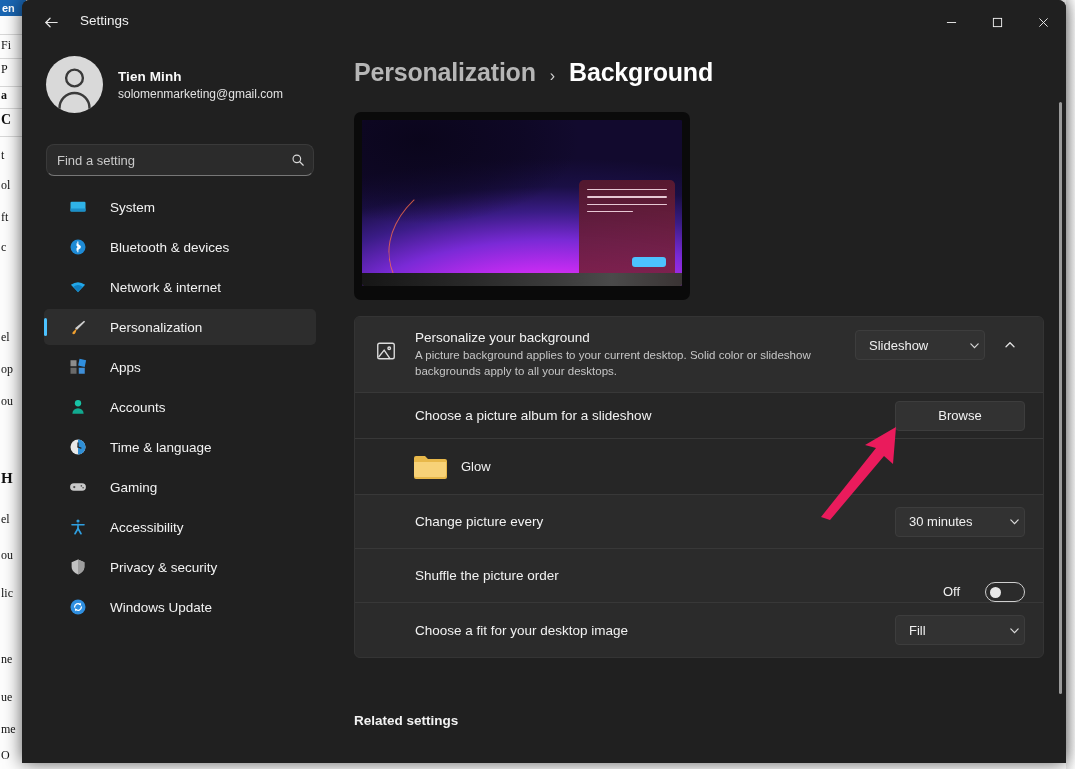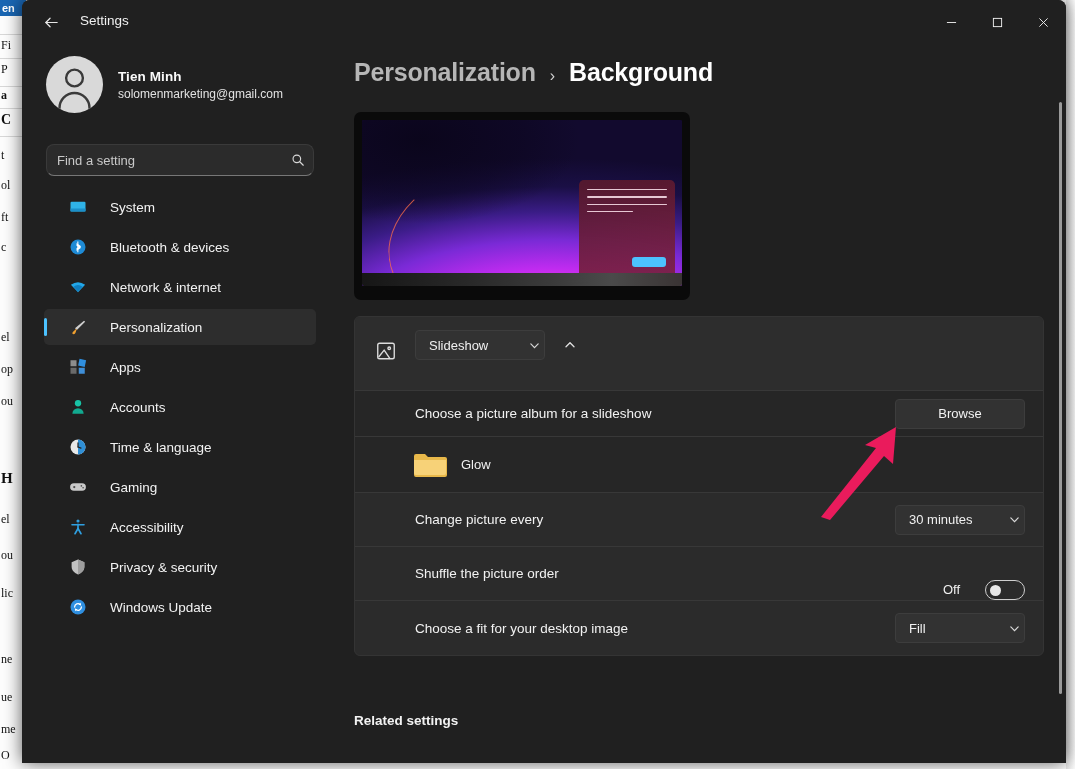--- a/index.html
+++ b/index.html
@@ -548,20 +548,24 @@
     <div class="card">
 
       <div class="row expanded-head">
         <span class="row-ico">
           <svg viewBox="0 0 24 24" fill="none" stroke="currentColor" stroke-width="1.5">
             <rect x="3" y="3.5" width="18" height="17" rx="2"></rect>
             <circle cx="15.5" cy="9" r="1.4"></circle>
             <path d="M4 18.5 L10 11 L16.5 20.5" stroke-linejoin="round"></path>
           </svg>
         </span>
+        <div class="row-text">
+          <div class="row-title">Personalize your background</div>
+          <div class="row-desc">A picture background applies to your current desktop. Solid color or slideshow backgrounds apply to all your desktops.</div>
+        </div>
         <div class="combo">
           <span>Slideshow</span>
           <span class="chev">
             <svg viewBox="0 0 12 12" fill="none" stroke="currentColor" stroke-width="1.3" stroke-linecap="round">
                 <polyline points="2,4.3 6,8.3 10,4.3"></polyline>
               </svg>
           </span>
         </div>
         <div class="expander">
           <svg viewBox="0 0 12 12" fill="none" stroke="currentColor" stroke-width="1.3" stroke-linecap="round">

